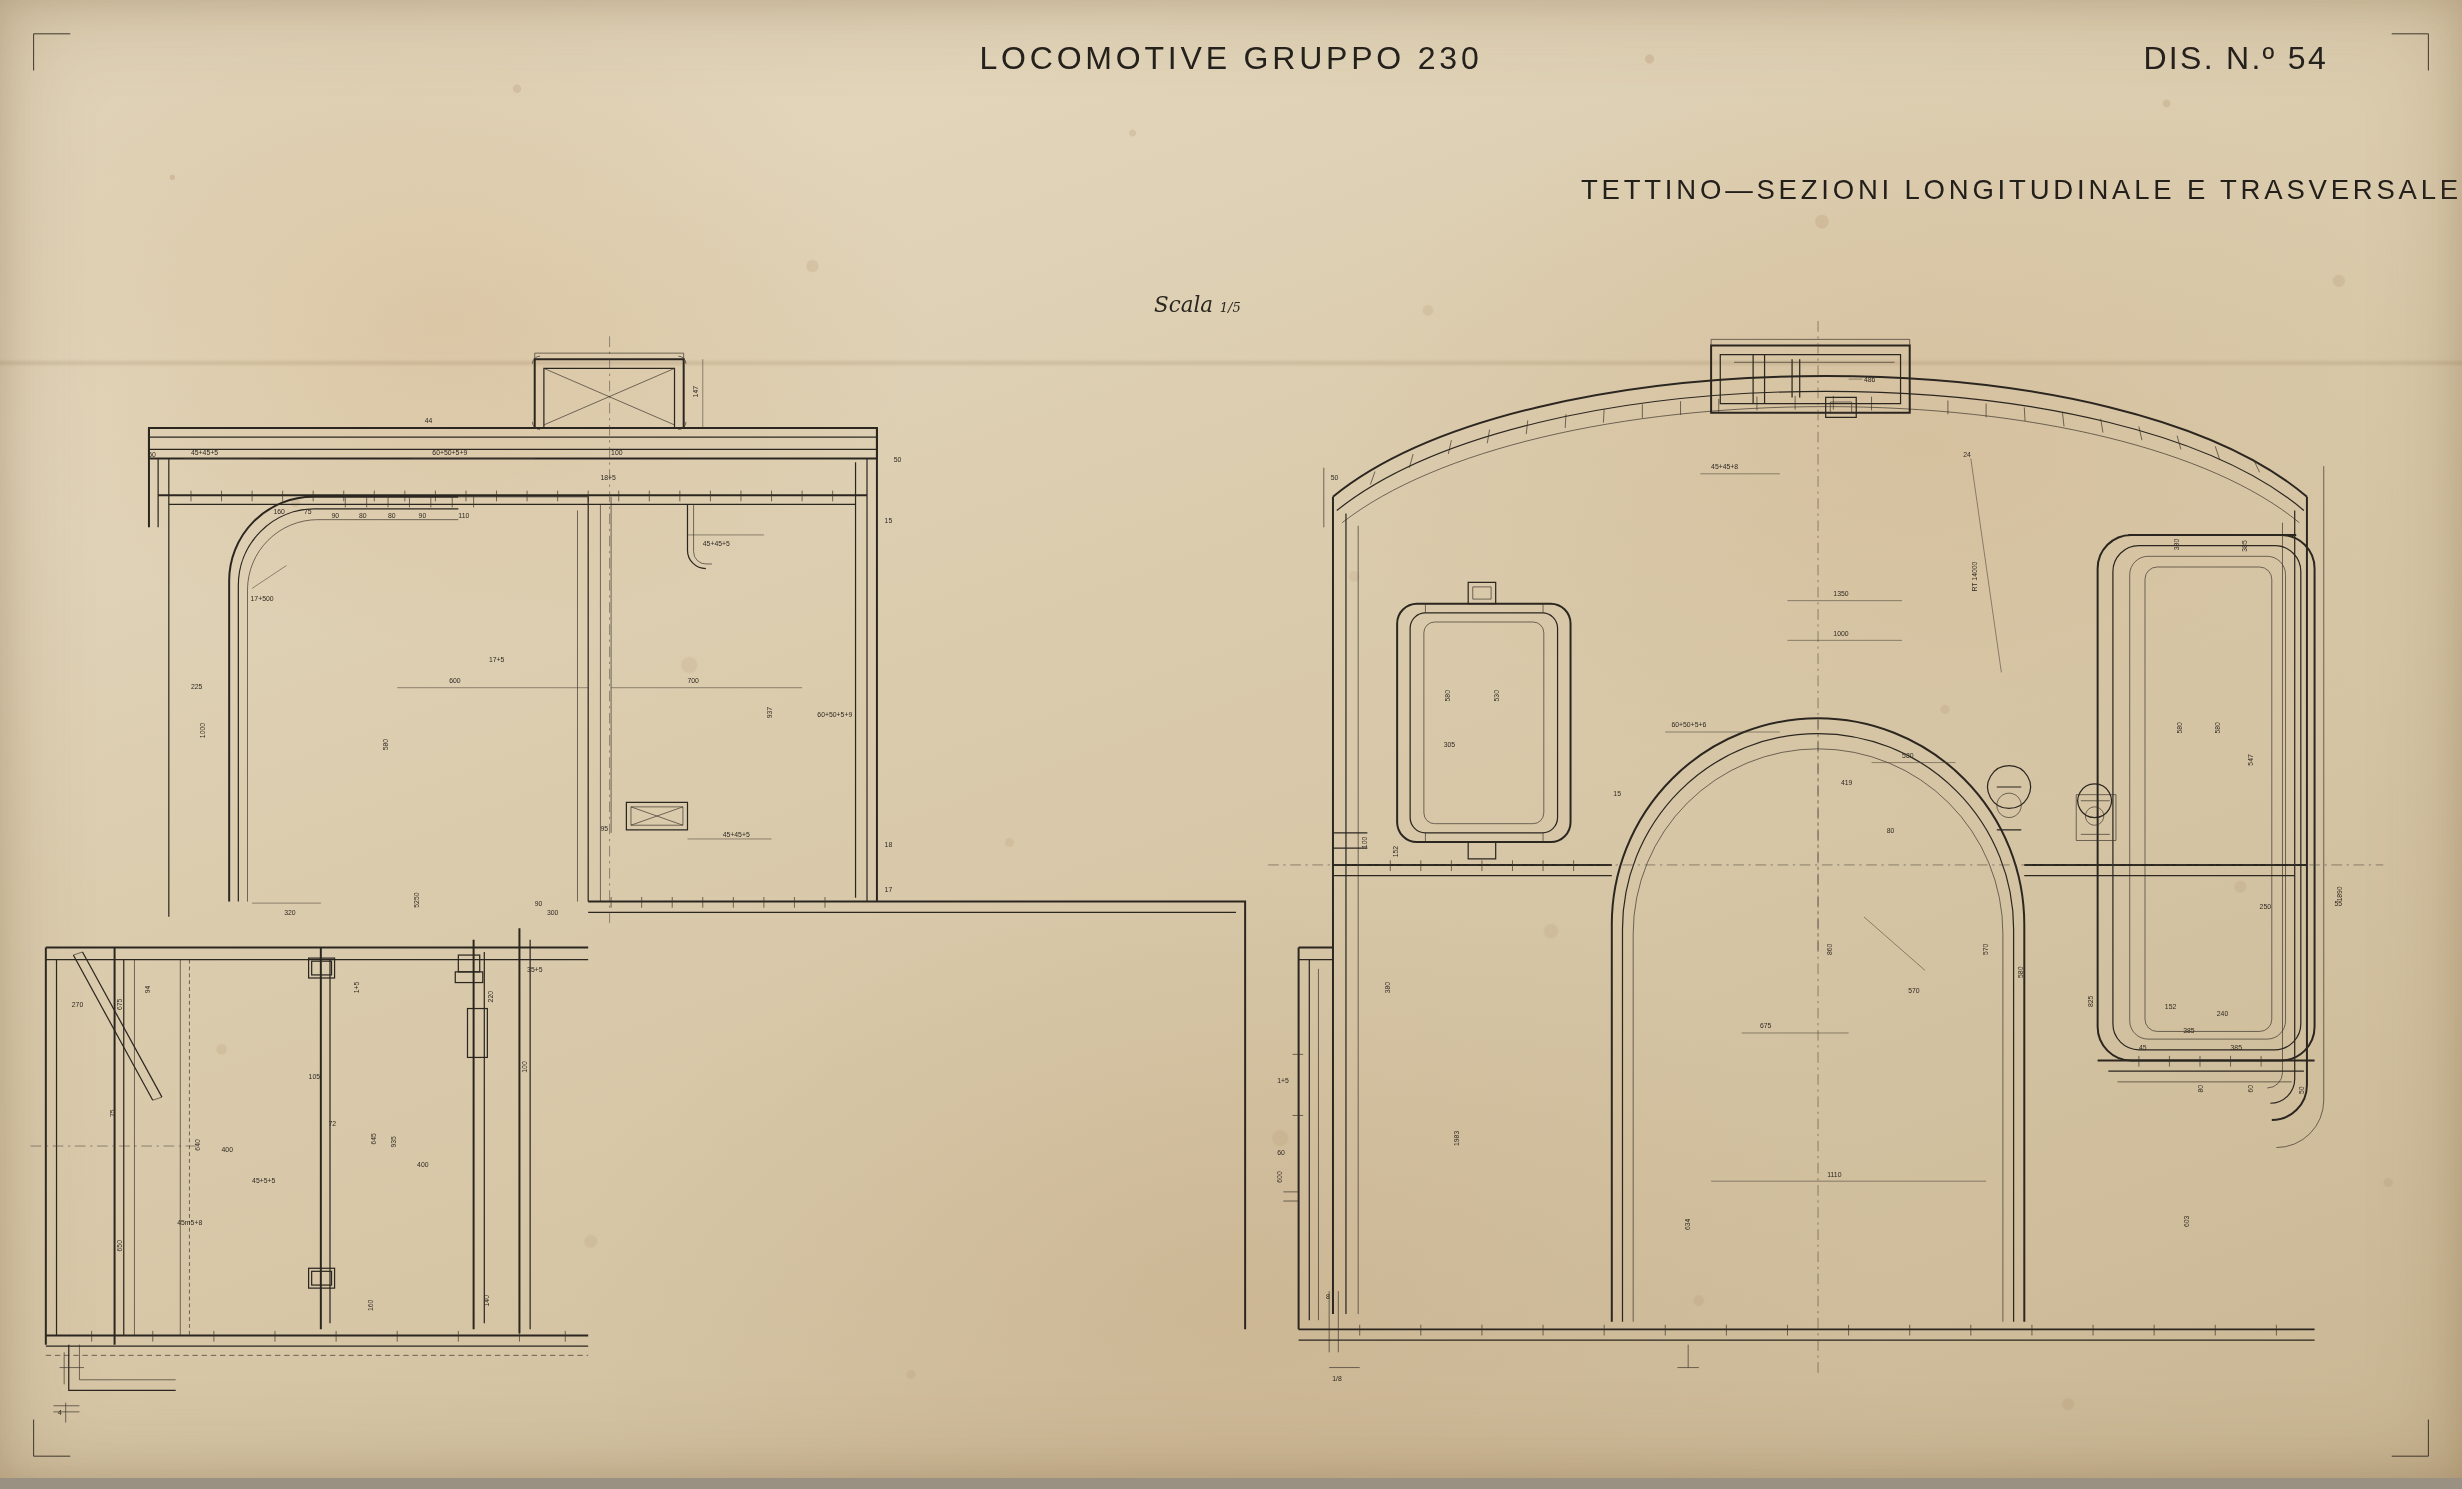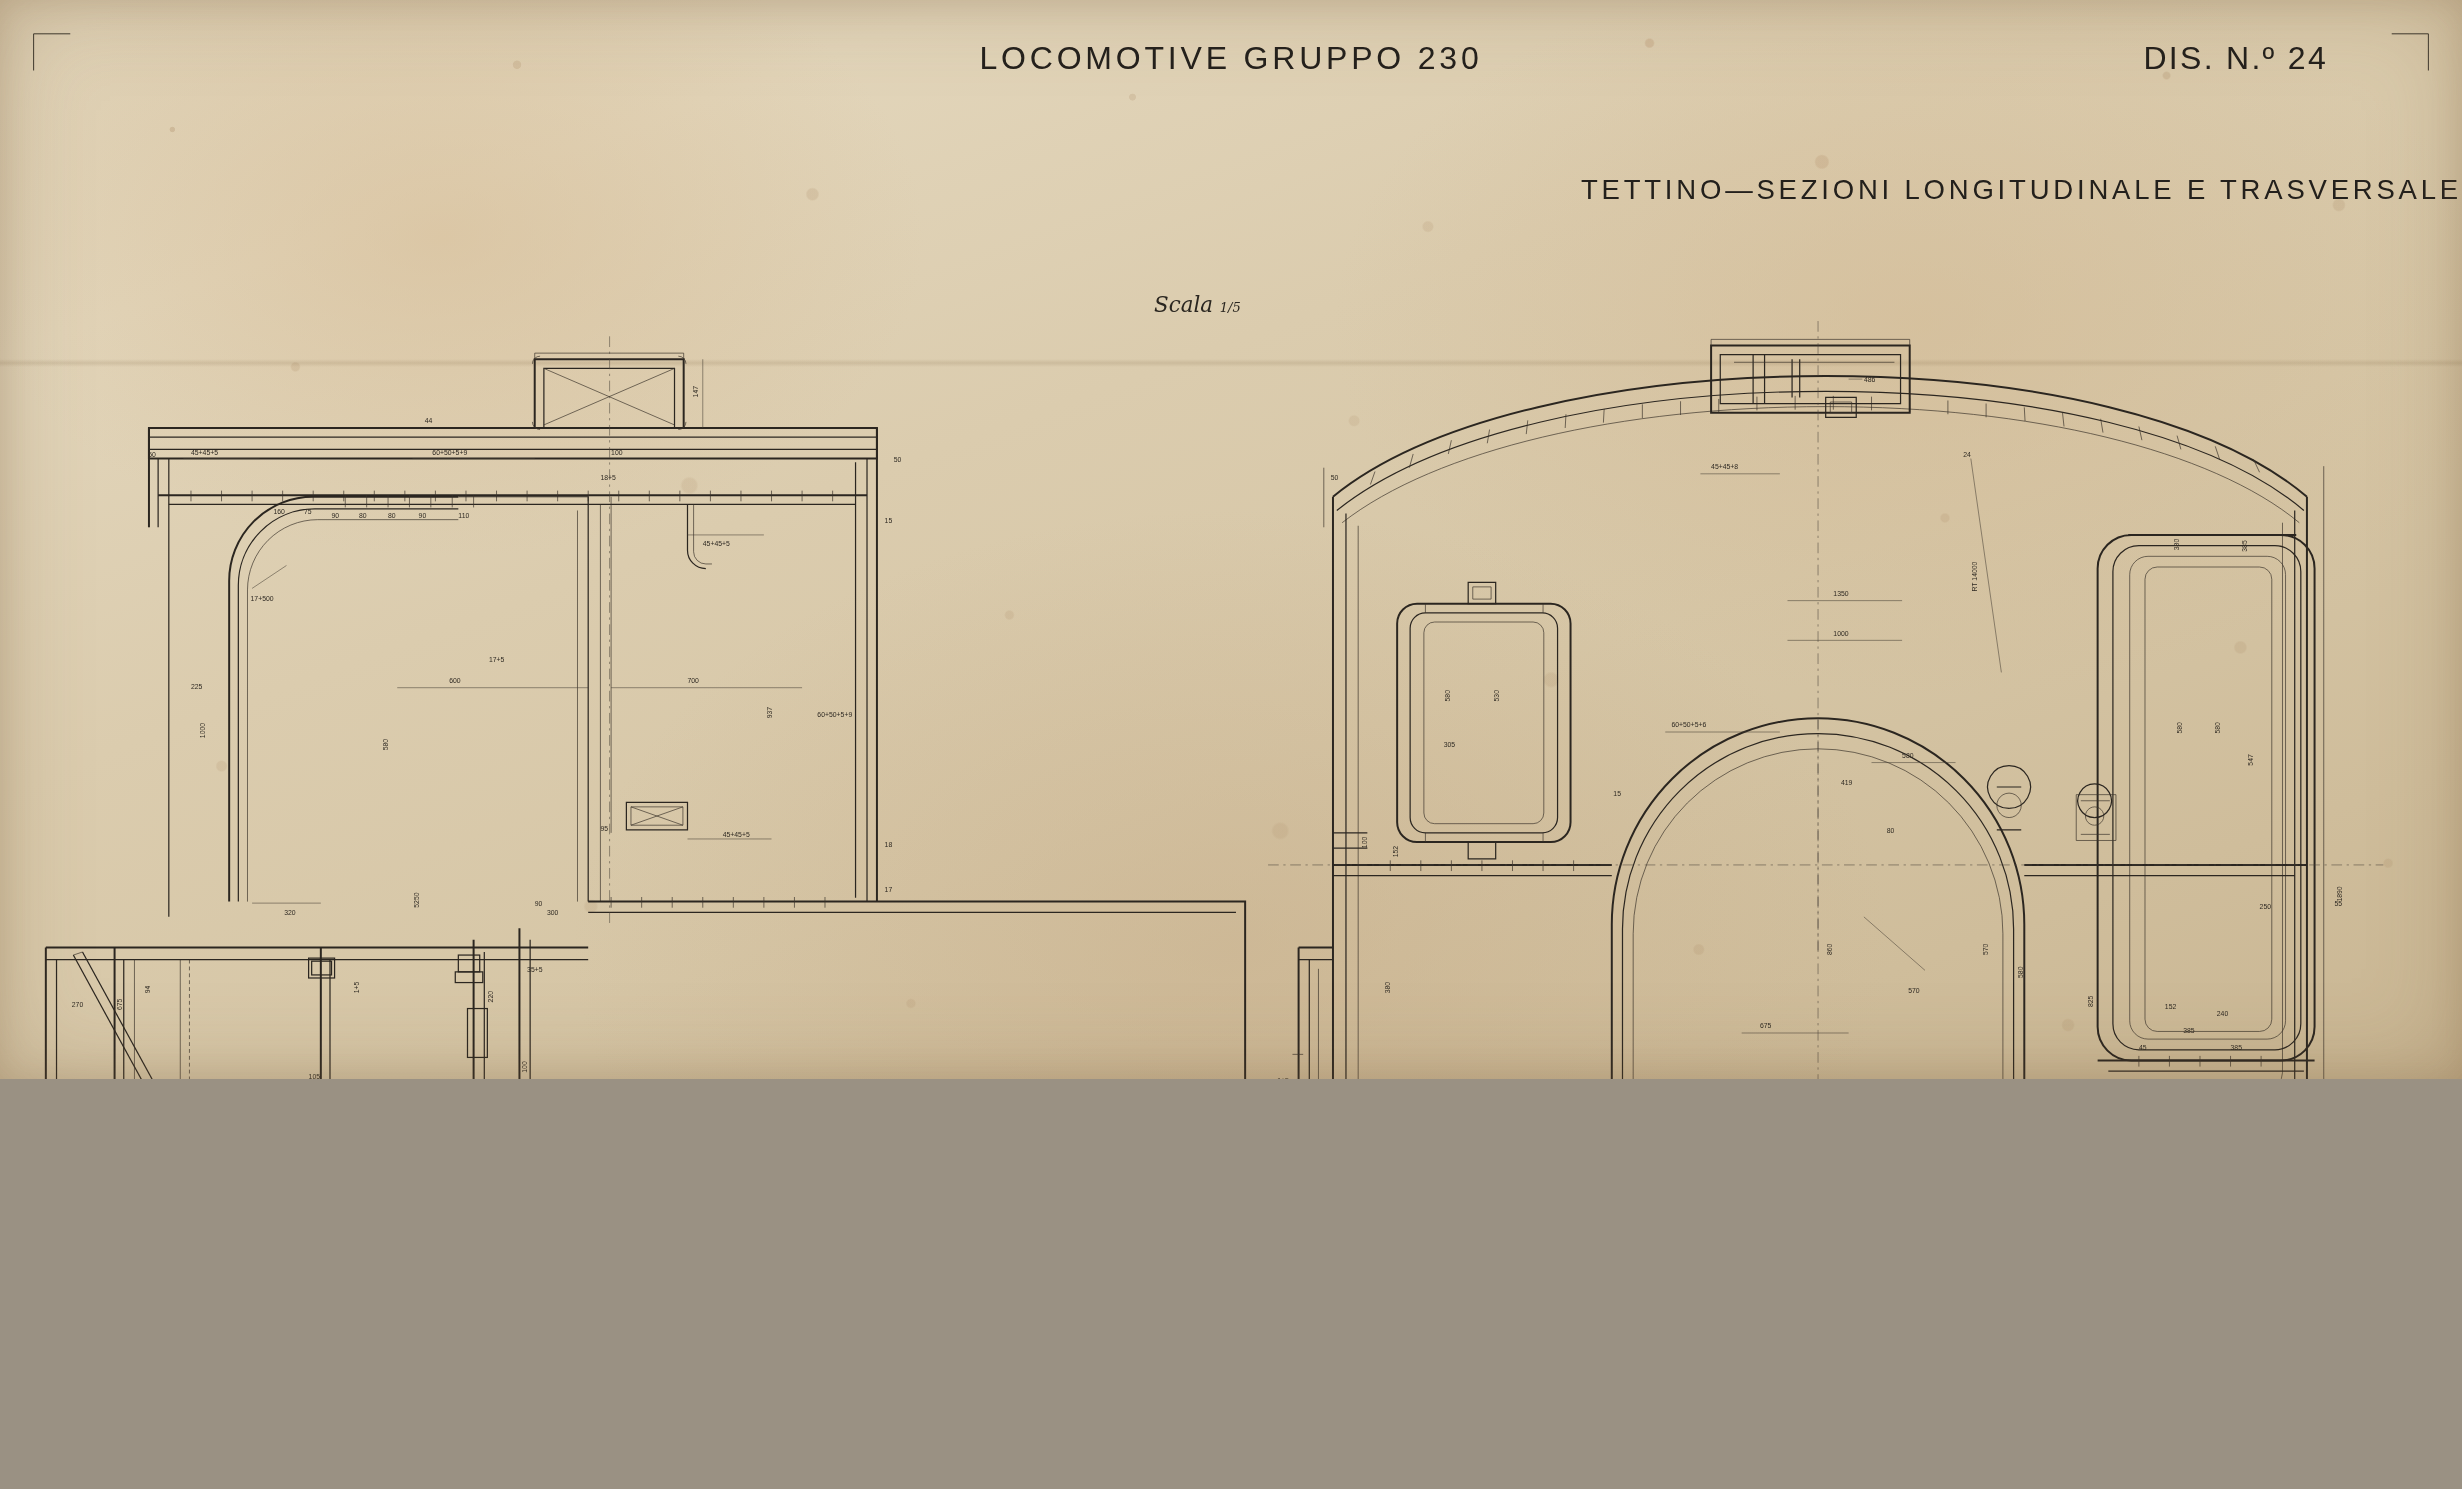--- a/index.html
+++ b/index.html
@@ -6,21 +6,21 @@
     margin: 0;
     padding: 0;
     background: #9a9183;
   }
   body {
     font-family: "Liberation Sans", sans-serif;
   }
   #sheet {
     position: relative;
     width: 2462px;
-    height: 1079px;
+    height: 1478px;
     overflow: hidden;
     background:
       radial-gradient(ellipse 688px 458px at 18% 22%, rgba(214,188,150,0.55), rgba(214,188,150,0) 70%),
       radial-gradient(ellipse 840px 535px at 78% 30%, rgba(210,184,146,0.50), rgba(210,184,146,0) 70%),
       radial-gradient(ellipse 917px 611px at 50% 88%, rgba(198,172,136,0.45), rgba(198,172,136,0) 72%),
       linear-gradient(160deg, #ded0b4 0%, #e2d5ba 18%, #dbccae 40%, #d6c6a6 62%, #cfbd9b 84%, #c9b693 100%);
   }
   
   #grain {
     position: absolute;
@@ -117,21 +117,21 @@
 </style>
 </head>
 <body>
 
 <div id="sheet">
 
   <div id="grain"></div>
   <div id="band"></div>
 
   <div class="title-block" id="title-main">LOCOMOTIVE GRUPPO 230</div>
-  <div class="title-block" id="dwg-no">DIS. N.º 24</div>
+  <div class="title-block" id="dwg-no">DIS. N.º 54</div>
   <div class="title-block" id="title-sub">TETTINO—SEZIONI LONGITUDINALE E TRASVERSALE</div>
   <div class="title-block" id="scale">
     <span>Scala</span>
     <span class="frac">1/5</span>
   </div>
 
   <svg class="draw" viewBox="0 0 3223 1950">
 
     <g>
 

